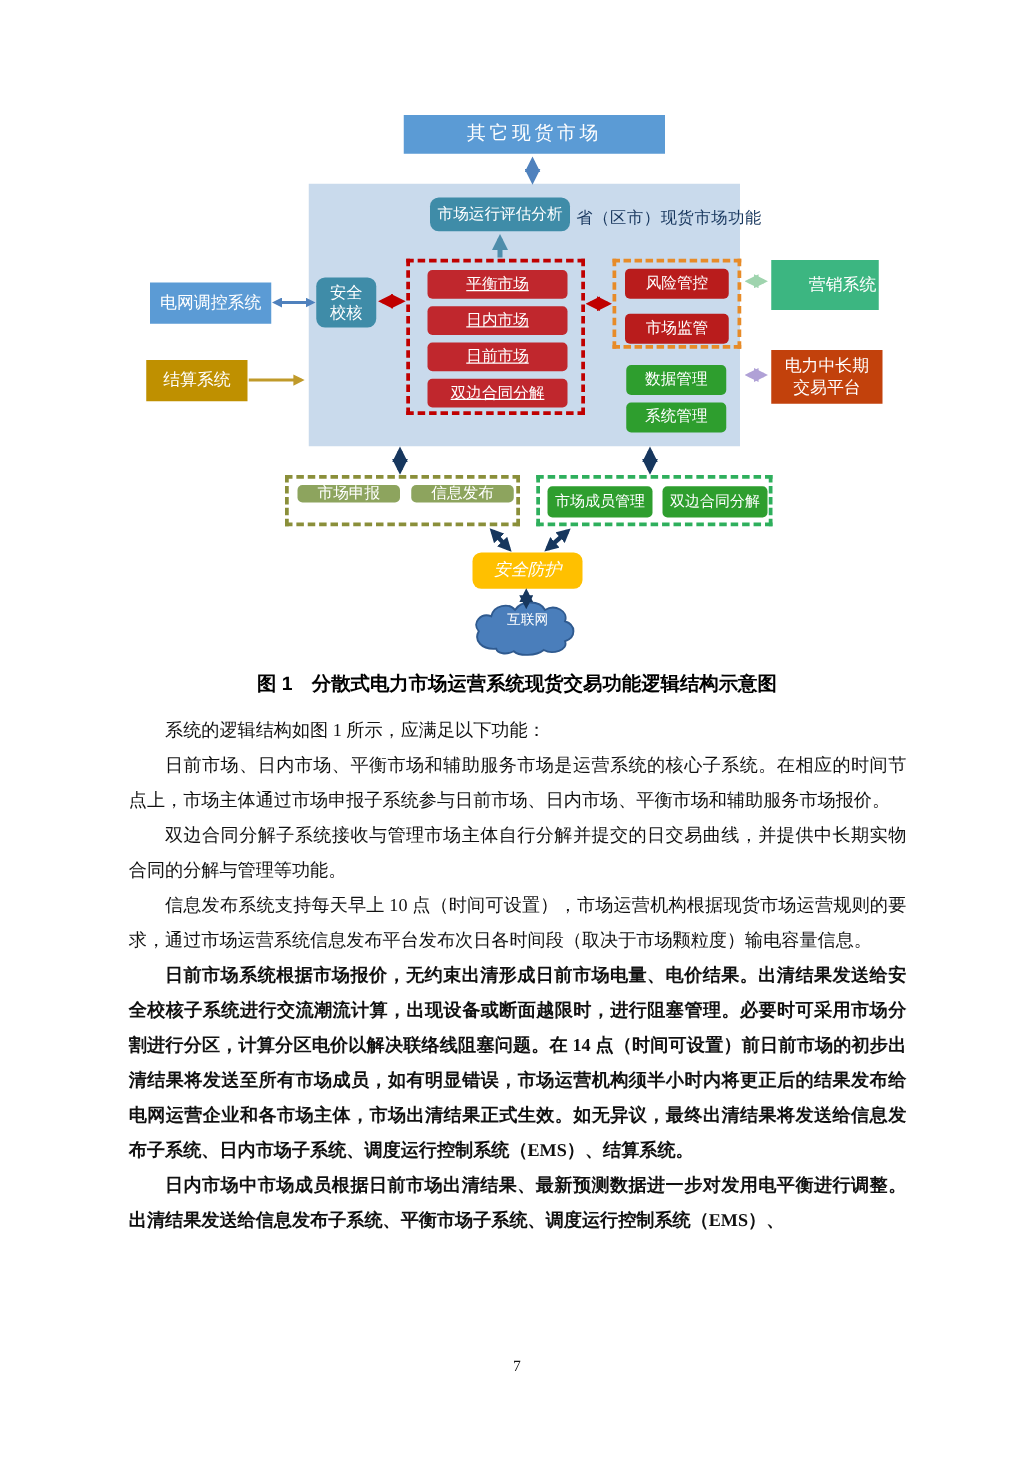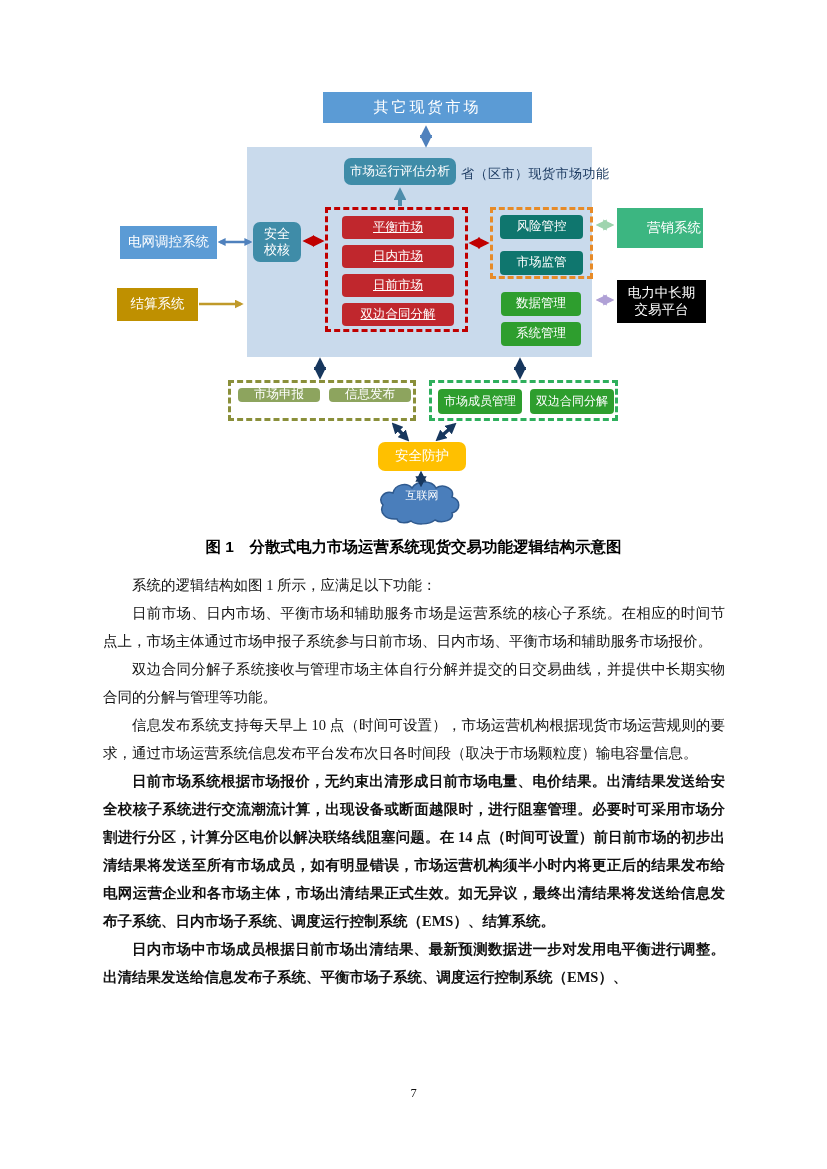--- a/index.html
+++ b/index.html
@@ -13,35 +13,35 @@
   .b-container{left:247px;top:147px;width:345px;height:210px;background:#c9daec;}
   .lbl-container{position:absolute;left:461px;top:165px;font-size:13px;color:#17365d;
        font-family:"Liberation Sans",sans-serif;letter-spacing:0.5px;}
   .b-eval{left:344px;top:158px;width:112px;height:27px;background:#3f8ca8;border-radius:7px;font-size:12.5px;}
   .b-safety{left:253px;top:222px;width:48px;height:40px;background:#3f8ca8;border-radius:7px;
        font-size:13px;white-space:pre-line;}
   .g-red{left:325px;top:207px;width:143px;height:125px;border:3px dashed #c00000;}
   .b-red{left:342px;width:112px;height:23px;background:#c0272d;border-radius:4px;font-size:12.5px;text-decoration:underline;}
   .b-red-0{top:216px}.b-red-1{top:245px}.b-red-2{top:274px}.b-red-3{top:303px}
   .g-orange{left:490px;top:207px;width:103px;height:72px;border:3px dashed #e78b28;}
-  .b-orange{left:500px;width:83px;height:24px;background:#0f766e;border-radius:4px;font-size:12.5px;}
+  .b-orange{left:500px;width:83px;height:24px;background:#b91c1c;border-radius:4px;font-size:12.5px;}
   .b-orange-0{top:215px}.b-orange-1{top:251px}
   .b-gmgmt{left:501px;width:80px;height:24px;background:#2e9e2e;border-radius:4px;font-size:12.5px;}
   .b-gmgmt-0{top:292px}.b-gmgmt-1{top:322px}
   .b-grid{left:120px;top:226px;width:97px;height:33px;background:#5b9bd5;font-size:13.5px;}
   .b-settle{left:117px;top:288px;width:81px;height:33px;background:#bf9000;font-size:13.5px;}
   .b-marketing{left:617px;top:208px;width:86px;height:40px;background:#3cb681;font-size:13.5px;padding-left:28px;}
-  .b-mlt{left:617px;top:280px;width:89px;height:43px;background:#000000;font-size:13.5px;white-space:pre-line;}
+  .b-mlt{left:617px;top:280px;width:89px;height:43px;background:#c2410c;font-size:13.5px;white-space:pre-line;}
   .g-olive{left:228px;top:380px;width:188px;height:41px;border:3px dashed #8a8f3a;}
   .b-olive{width:82px;height:14px;background:#8da45e;border-radius:4px;font-size:12.5px;top:388px;}
   .b-olive-0{left:238px}.b-olive-1{left:329px}
   .g-green2{left:429px;top:380px;width:189px;height:41px;border:3px dashed #2eaf5c;}
   .b-member{width:84px;height:25px;background:#2e9e2e;border-radius:4px;font-size:12px;top:389px;}
   .b-member-0{left:438px}.b-member-1{left:530px}
-  .b-security{left:378px;top:442px;width:88px;height:29px;background:#ffc000;border-radius:7px;font-size:13.5px;}
+  .b-security{left:378px;top:442px;width:88px;height:29px;background:#ffc000;border-radius:7px;font-size:13.5px;font-style:italic;}
   .cloud-wrap{position:absolute;left:376px;top:479px;width:92px;height:46px;}
   .cloud-label{position:absolute;left:0;top:9px;width:92px;text-align:center;color:#ffffff;
        font-size:11px;font-family:"Liberation Sans",sans-serif;}
   .connectors{position:absolute;left:0;top:0;width:827px;height:530px;pointer-events:none;}
   .caption{position:absolute;left:0;top:537px;width:827px;text-align:center;font-weight:bold;
        font-size:15.5px;color:#000;font-family:"Liberation Sans",sans-serif;}
   .bodytext{position:absolute;left:103px;top:571px;width:622px;font-size:14.5px;line-height:28px;
        text-align:justify;color:#111;}
   .bodytext p{margin:0;text-indent:2em;}
   .bodytext p.sp{margin-top:0;font-weight:bold;}

